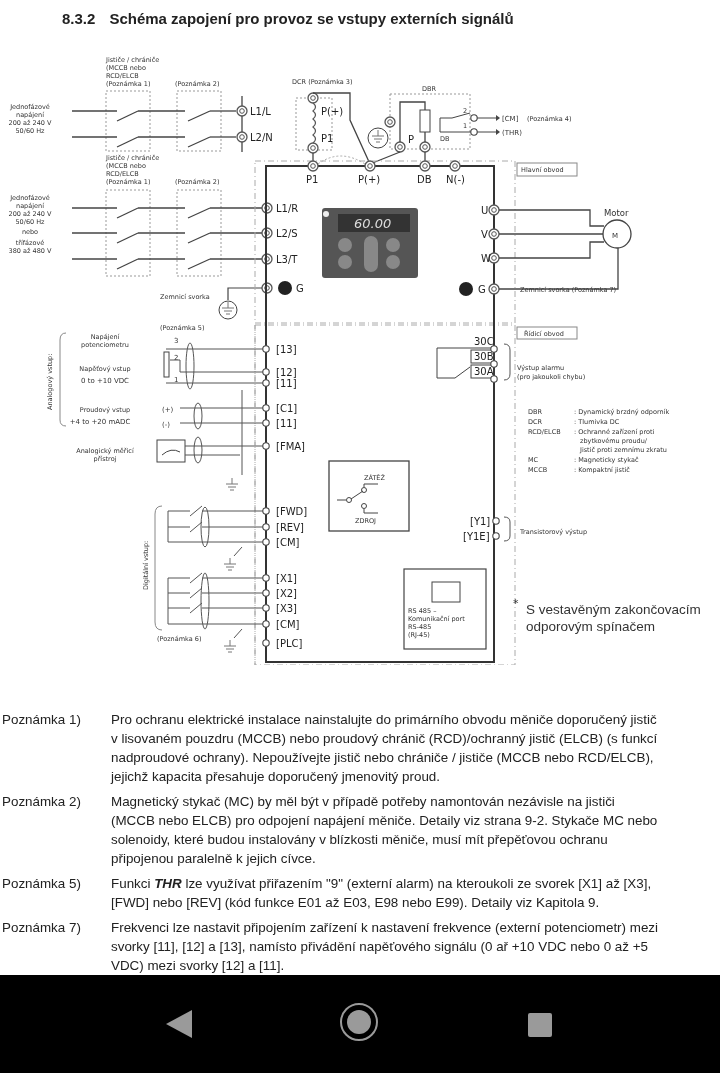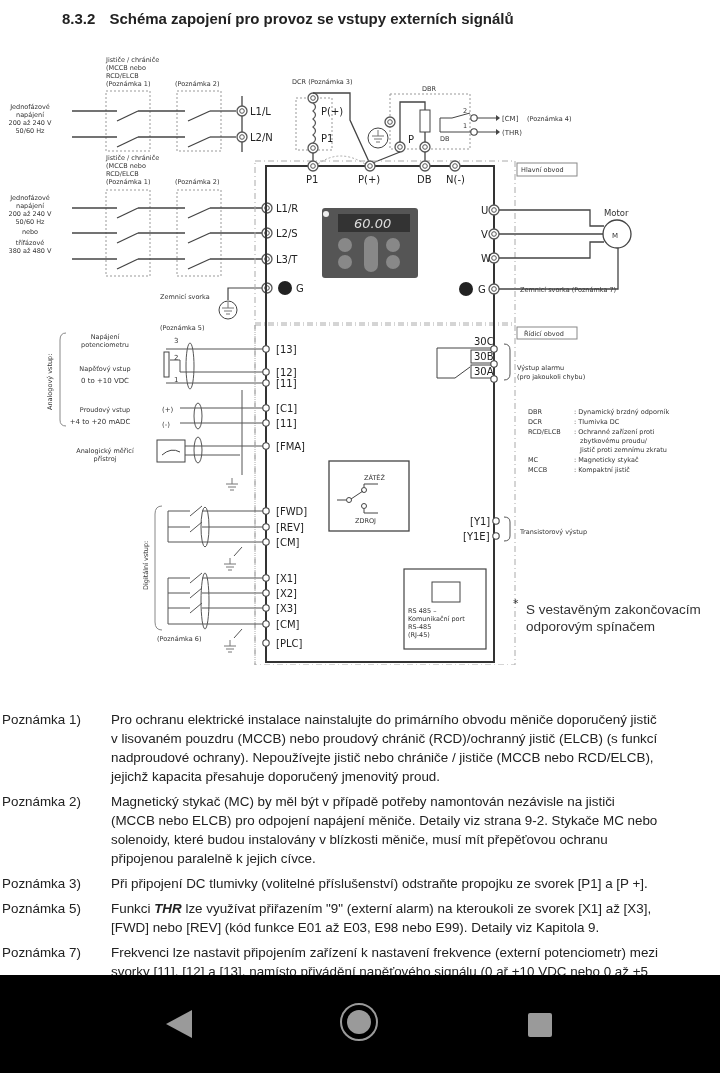--- a/index.html
+++ b/index.html
@@ -390,24 +390,20 @@
 jejichž kapacita přesahuje doporučený jmenovitý proud.</div>
   </div>
   <div class="note">
     <span class="note-label">Poznámka 2)</span>
     <div class="note-text">Magnetický stykač (MC) by měl být v případě potřeby namontován nezávisle na jističi
 (MCCB nebo ELCB) pro odpojení napájení měniče. Detaily viz strana 9-2. Stykače MC nebo
 solenoidy, které budou instalovány v blízkosti měniče, musí mít přepěťovou ochranu
 připojenou paralelně k jejich cívce.</div>
   </div>
   <div class="note">
-    <span class="note-label">Poznámka 3)</span>
-    <div class="note-text">Při připojení DC tlumivky (volitelné příslušenství) odstraňte propojku ze svorek [P1] a [P +].</div>
-  </div>
-  <div class="note">
     <span class="note-label">Poznámka 5)</span>
     <div class="note-text"><span>Funkci </span><b><i>THR</i></b><span> lze využívat přiřazením "9" (externí alarm) na kteroukoli ze svorek [X1] až [X3],
 [FWD] nebo [REV] (kód funkce E01 až E03, E98 nebo E99). Detaily viz Kapitola 9.</span></div>
   </div>
   <div class="note">
     <span class="note-label">Poznámka 7)</span>
     <div class="note-text">Frekvenci lze nastavit připojením zařízení k nastavení frekvence (externí potenciometr) mezi
 svorky [11], [12] a [13], namísto přivádění napěťového signálu (0 ař +10 VDC nebo 0 až +5
 VDC) mezi svorky [12] a [11].</div>
   </div>

